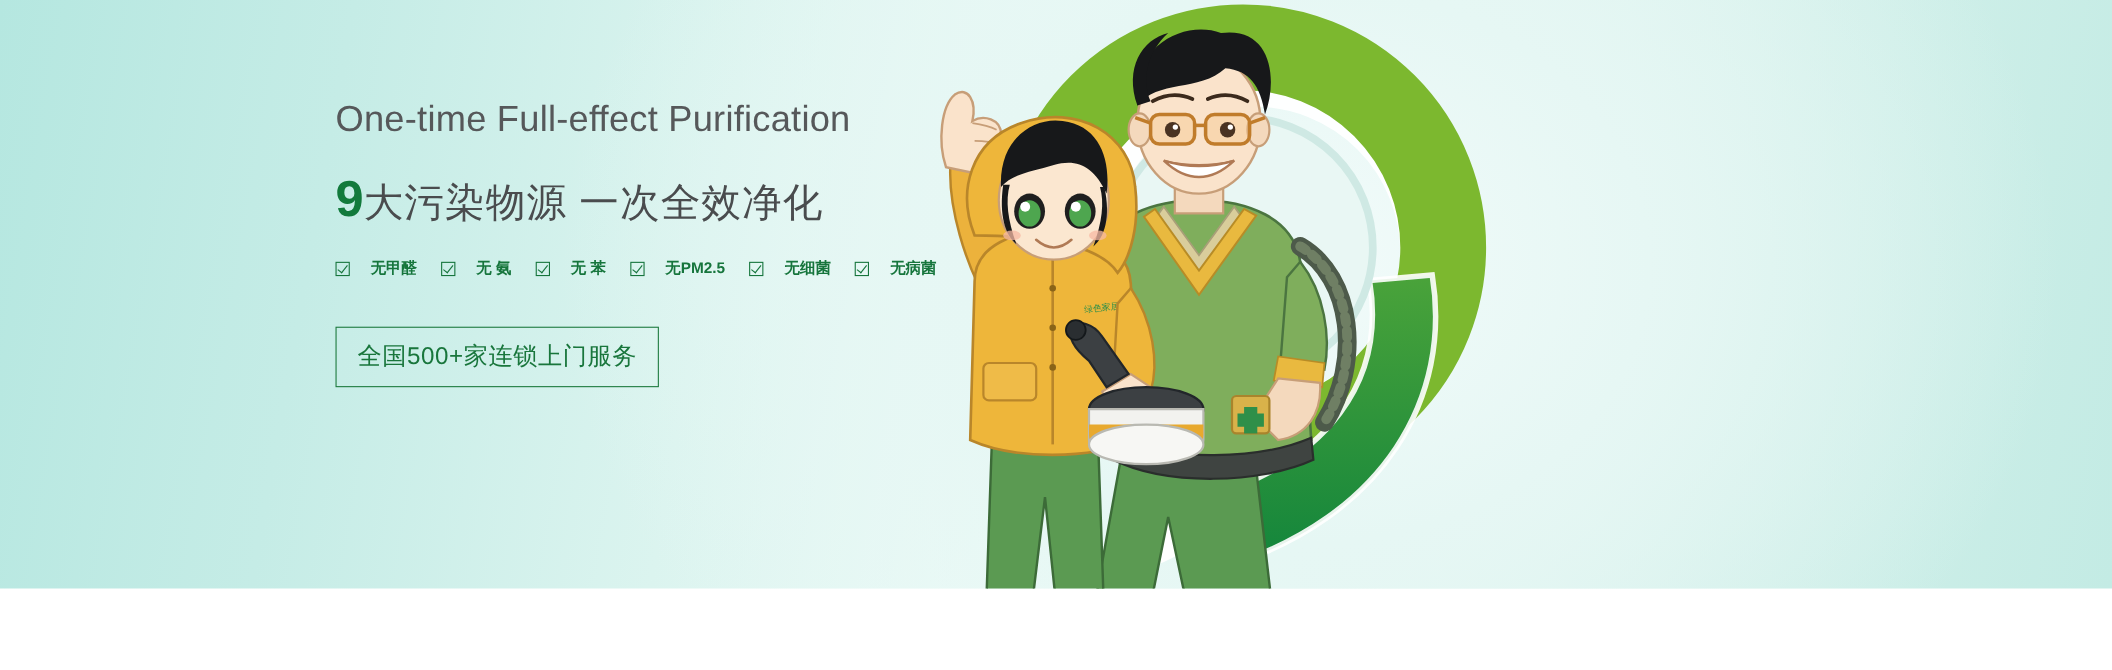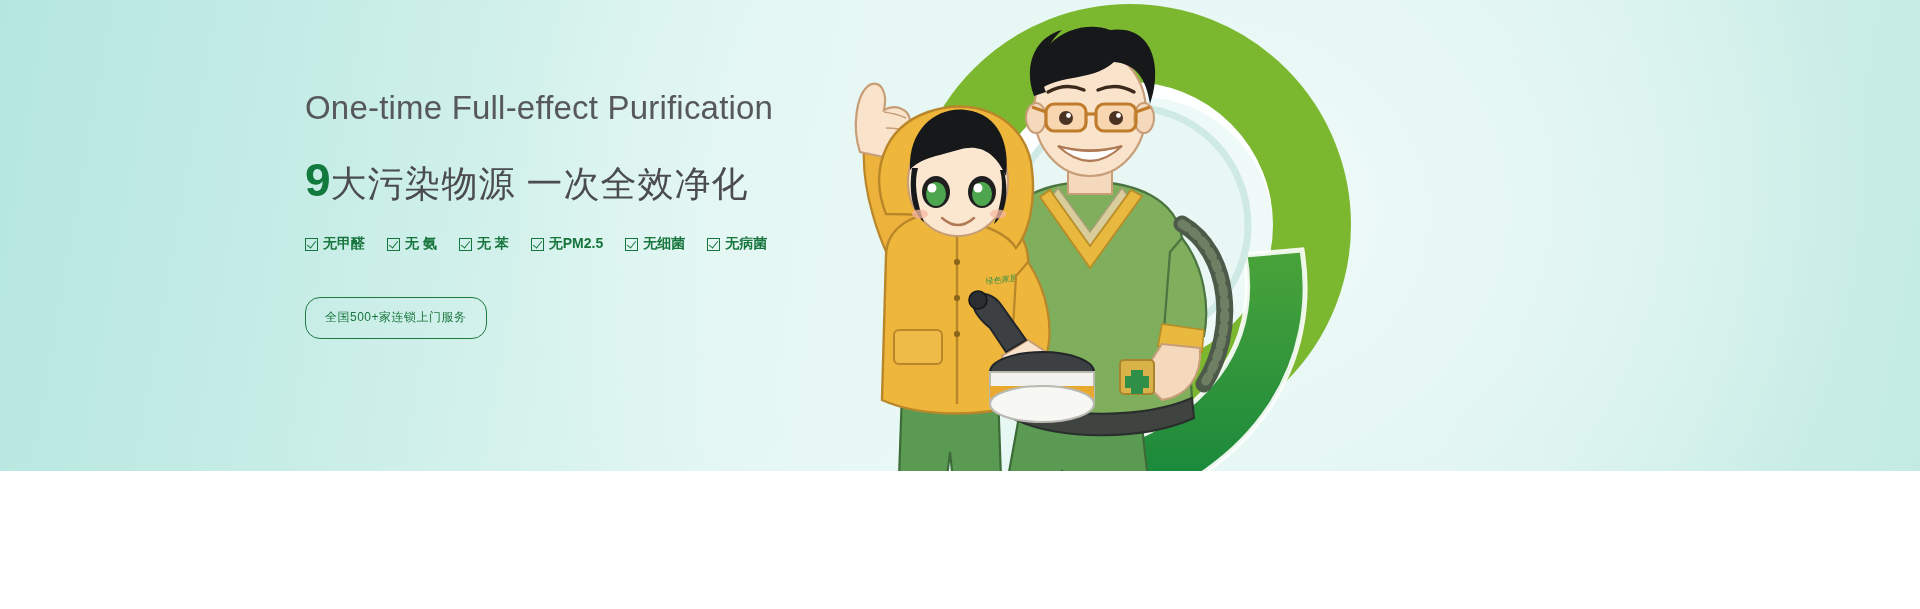--- a/index.html
+++ b/index.html
@@ -3,21 +3,21 @@
 <meta charset="utf-8">
 <style>
   * { box-sizing: border-box; margin: 0; padding: 0; }
   html, body {
     width: 1920px; height: 609px;
     overflow: hidden;
     font-family: "Liberation Sans", "DejaVu Sans", sans-serif;
   }
   #banner {
     position: relative;
-    width: 1920px; height: 471px;
+    width: 1920px; height: 535px;
     background:
       radial-gradient(ellipse 1100px 900px at 62% 45%, #f2fbfa 0%, #e6f7f4 28%, rgba(206,240,236,0) 62%),
       linear-gradient(100deg, #b5e7e0 0%, #c5ecE6 16%, #dbf4ef 34%, #eefbf8 50%, #e3f6f1 66%, #d2f0ea 82%, #c3ebe4 100%);
     overflow: hidden;
   }
   
   #copy {
     position: absolute;
     left: 305px; top: 88px;
     width: 620px;
@@ -53,21 +53,21 @@
   #badges {
     margin-top: 32px;
     display: flex;
     align-items: center;
     gap: 22px;
     white-space: nowrap;
   }
   .badge {
     display: inline-flex;
     align-items: center;
-    gap: 5px;
+    gap: 19px;
     color: #16753c;
     font-size: 14px;
     font-weight: 700;
   }
   .badge .tick {
     width: 13px; height: 13px;
     border: 1.4px solid #16753c;
     display: inline-block;
     position: relative;
     flex: none;
@@ -79,24 +79,24 @@
     width: 4px; height: 8px;
     border-right: 1.6px solid #16753c;
     border-bottom: 1.6px solid #16753c;
     transform: rotate(38deg);
   }
   
   #cta {
     margin-top: 44px;
     display: inline-block;
     border: 1.5px solid #1d7a3f;
-    border-radius: 15px;
+    border-radius: 0;
     padding: 11px 19px 12px 19px;
     color: #19763c;
-    font-size: 12px;
+    font-size: 22px;
     letter-spacing: 0.5px;
     background: transparent;
     cursor: pointer;
     font-family: "Liberation Sans", "DejaVu Sans", sans-serif;
     white-space: nowrap;
   }
   
   #art {
     position: absolute;
     left: 790px; top: 0;

